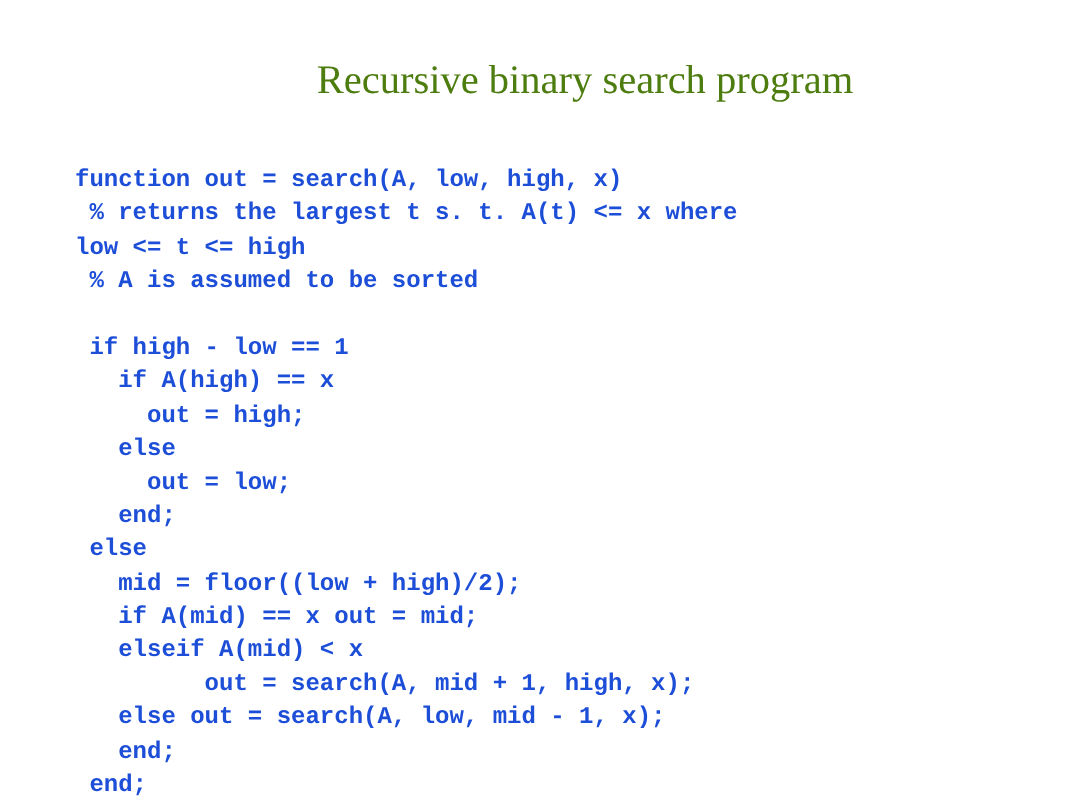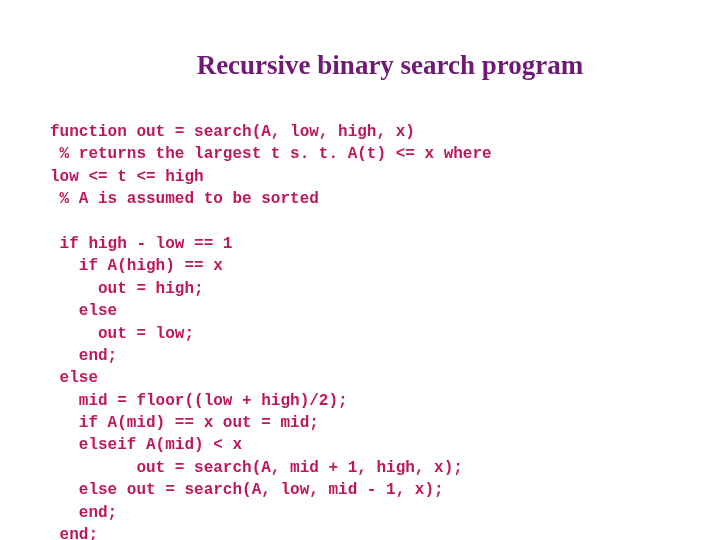--- a/index.html
+++ b/index.html
@@ -5,33 +5,33 @@
     * { margin: 0; padding: 0; box-sizing: border-box; }
     body {
       width: 720px;
       height: 540px;
       background: #ffffff;
       font-family: Georgia, 'Times New Roman', serif;
       padding: 20px 40px;
       overflow: hidden;
     }
     .title {
-      color: #701a75;
+      color: #4d7c0f;
       font-size: 27px;
-      font-weight: bold;
+      font-weight: normal;
       text-align: center;
-      margin-top: 30px;
+      margin-top: 18px;
       margin-bottom: 40px;
       padding-left: 60px;
     }
     .code-block {
       font-family: 'Courier New', Courier, monospace;
       font-size: 16px;
       font-weight: bold;
-      color: #be185d;
+      color: #1d4ed8;
       line-height: 1.4;
       white-space: pre;
       padding-left: 10px;
     }
   </style>
 </head>
 <body>
 
 <h1 class="title">Recursive binary search program</h1>
 <div class="code-block">function out = search(A, low, high, x)

